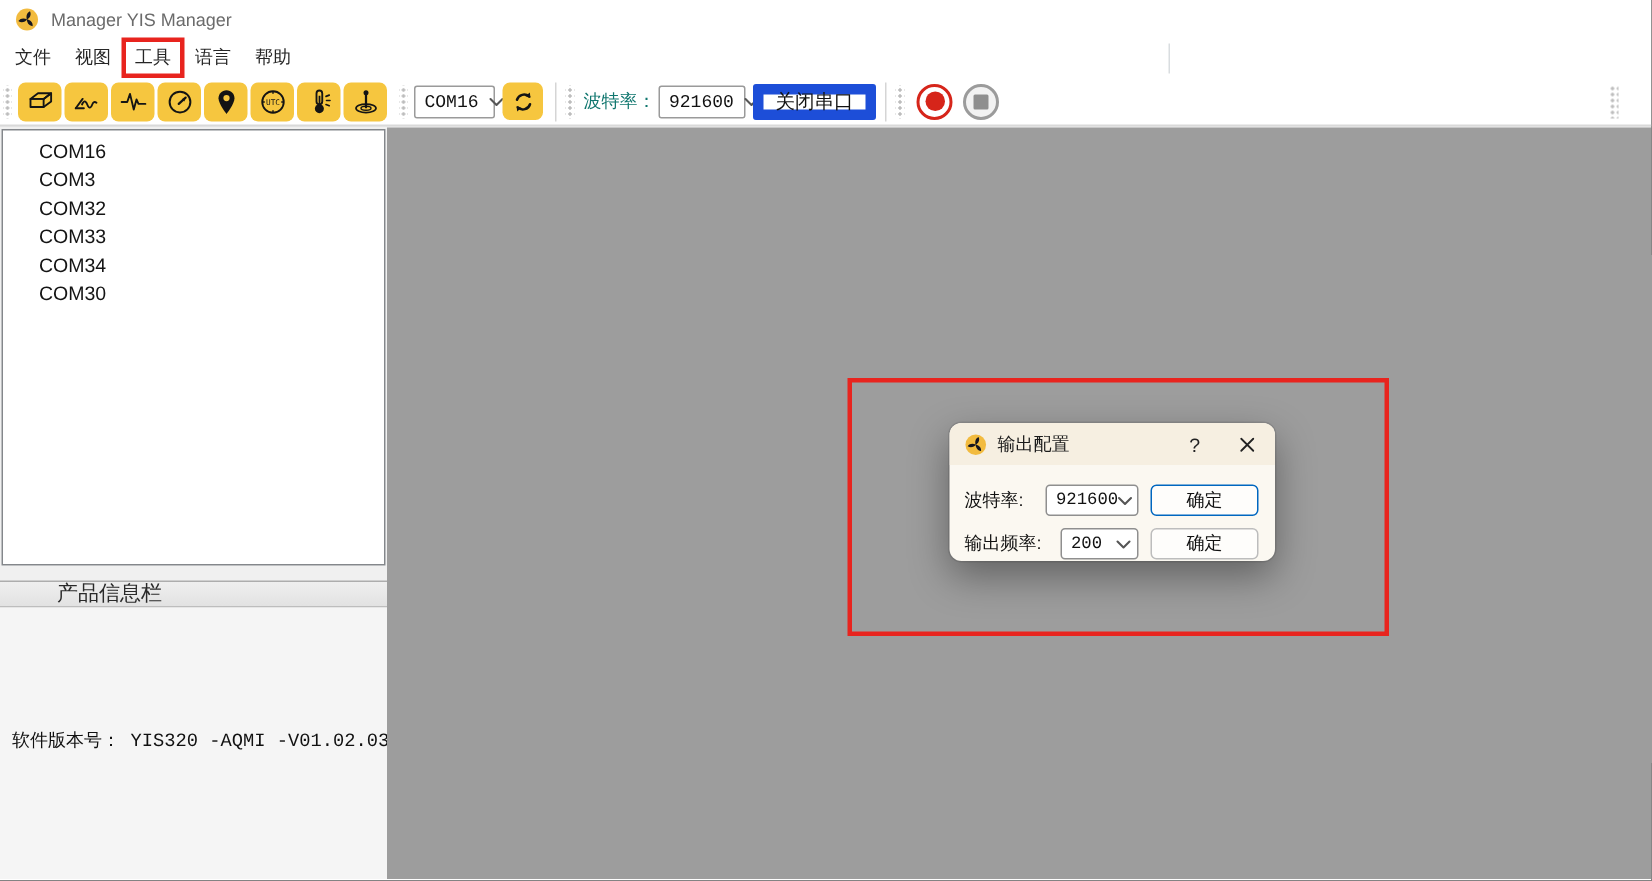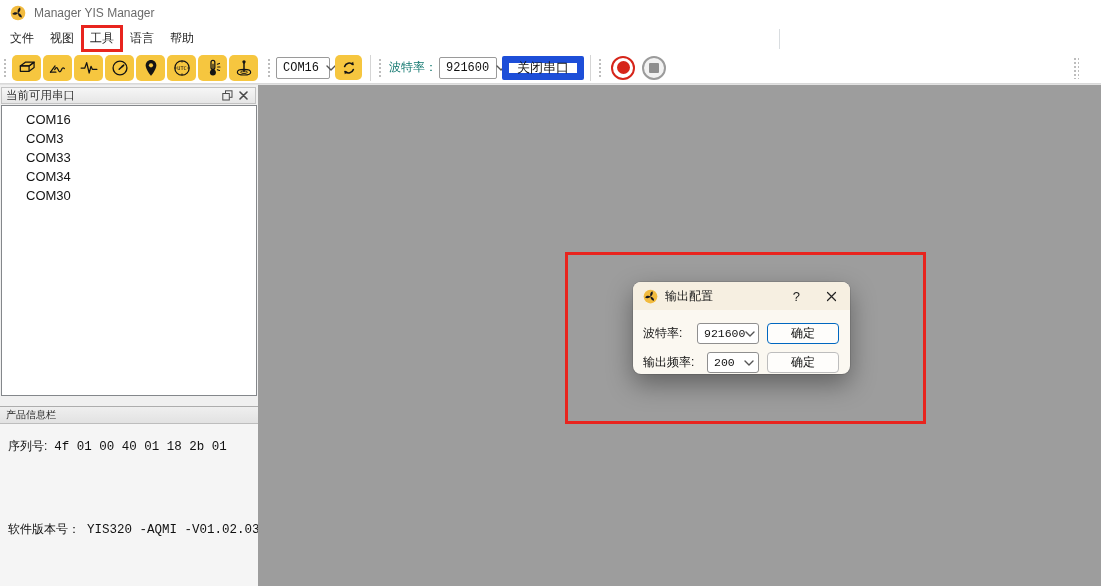--- a/index.html
+++ b/index.html
@@ -48,21 +48,21 @@
   .dock-header { margin:2px 2px 0 1px; height:17px; flex:none; display:flex; align-items:center;
     background:linear-gradient(#f6f6f6,#e6e6e6); border:1px solid #c2c2c2; padding:0 4px; }
   .dock-header .dock-title { font-size:11.5px; color:#333; }
   .dock-header .spacer { flex:1; }
   .dock-hbtn { width:16px; height:14px; display:flex; align-items:center; justify-content:center; border:none; background:transparent; cursor:pointer; padding:0; }
   .port-list { margin:1px 1px 0 1px; height:291px; flex:none; background:#ffffff; border:1px solid #84878b; overflow:hidden; padding-top:4px; }
   .port-item { font-size:13px; color:#141414; line-height:19px; padding-left:24px; cursor:default; }
   .dock-gap { height:10px; flex:none; }
   .dock-header2 { height:18px; flex:none; display:flex; align-items:center;
     background:linear-gradient(#efefef,#e2e2e2); border-top:1px solid #adadad; border-bottom:1px solid #bdbdbd; padding:0 6px; }
-  .dock-header2 .dock-title { font-size:10px; color:#2a2a2a; }
+  .dock-header2 .dock-title { font-size:14px; color:#2a2a2a;margin-left:32px; }
   .info-area { flex:1; background:#f5f5f5; padding:14px 8px 0 8px; }
   .info-row { display:flex; align-items:baseline; white-space:nowrap; }
   .info-label { font-size:12px; color:#111; }
   .info-value { font-family:"Liberation Mono","DejaVu Sans Mono",monospace; font-size:12.5px; color:#111; margin-left:7px; }
   .info-row.version { margin-top:66px; }
 
   
   .workspace { flex:1; background:#9D9D9D; position:relative; }
   .annotation-rect { position:absolute; left:307px; top:167px; width:361px; height:172px;
     border:3px solid #E8241E; pointer-events:none; }
@@ -238,55 +238,37 @@
     <button class="round-btn stop-btn">
       <span class="stop-sq"></span>
     </button>
 
     <div class="toolbar-right-handle"></div>
   </div>
 
   <div class="main">
 
     <div class="dock">
-      <div class="dock-header">
-        <span class="dock-title">当前可用串口</span>
-        <span class="spacer"></span>
-        <button class="dock-hbtn">
-          <svg width="11" height="11" viewBox="0 0 11 11">
-            <rect x="3.5" y="0.8" width="6.5" height="6.5" fill="none" stroke="#4a4a4a"></rect>
-            <rect x="0.8" y="3.5" width="6.5" height="6.5" fill="#ececec" stroke="#4a4a4a"></rect>
-          </svg>
-        </button>
-        <button class="dock-hbtn">
-          <svg width="9" height="9" viewBox="0 0 9 9">
-            <path d="M1 1 L8 8 M8 1 L1 8" stroke="#4a4a4a" stroke-width="1.6" stroke-linecap="round"></path>
-          </svg>
-        </button>
-      </div>
 
       <div class="port-list">
         <div class="port-item">COM16</div>
         <div class="port-item">COM3</div>
+        <div class="port-item">COM32</div>
         <div class="port-item">COM33</div>
         <div class="port-item">COM34</div>
         <div class="port-item">COM30</div>
       </div>
 
       <div class="dock-gap"></div>
 
       <div class="dock-header2">
         <span class="dock-title">产品信息栏</span>
       </div>
 
       <div class="info-area">
-        <div class="info-row">
-          <span class="info-label">序列号:</span>
-          <span class="info-value">4f 01 00 40 01 18 2b 01</span>
-        </div>
         <div class="info-row version">
           <span class="info-label">软件版本号：</span>
           <span class="info-value">YIS320 -AQMI -V01.02.03;</span>
         </div>
       </div>
     </div>
 
     <div class="workspace">
       <div class="annotation-rect"></div>
 

